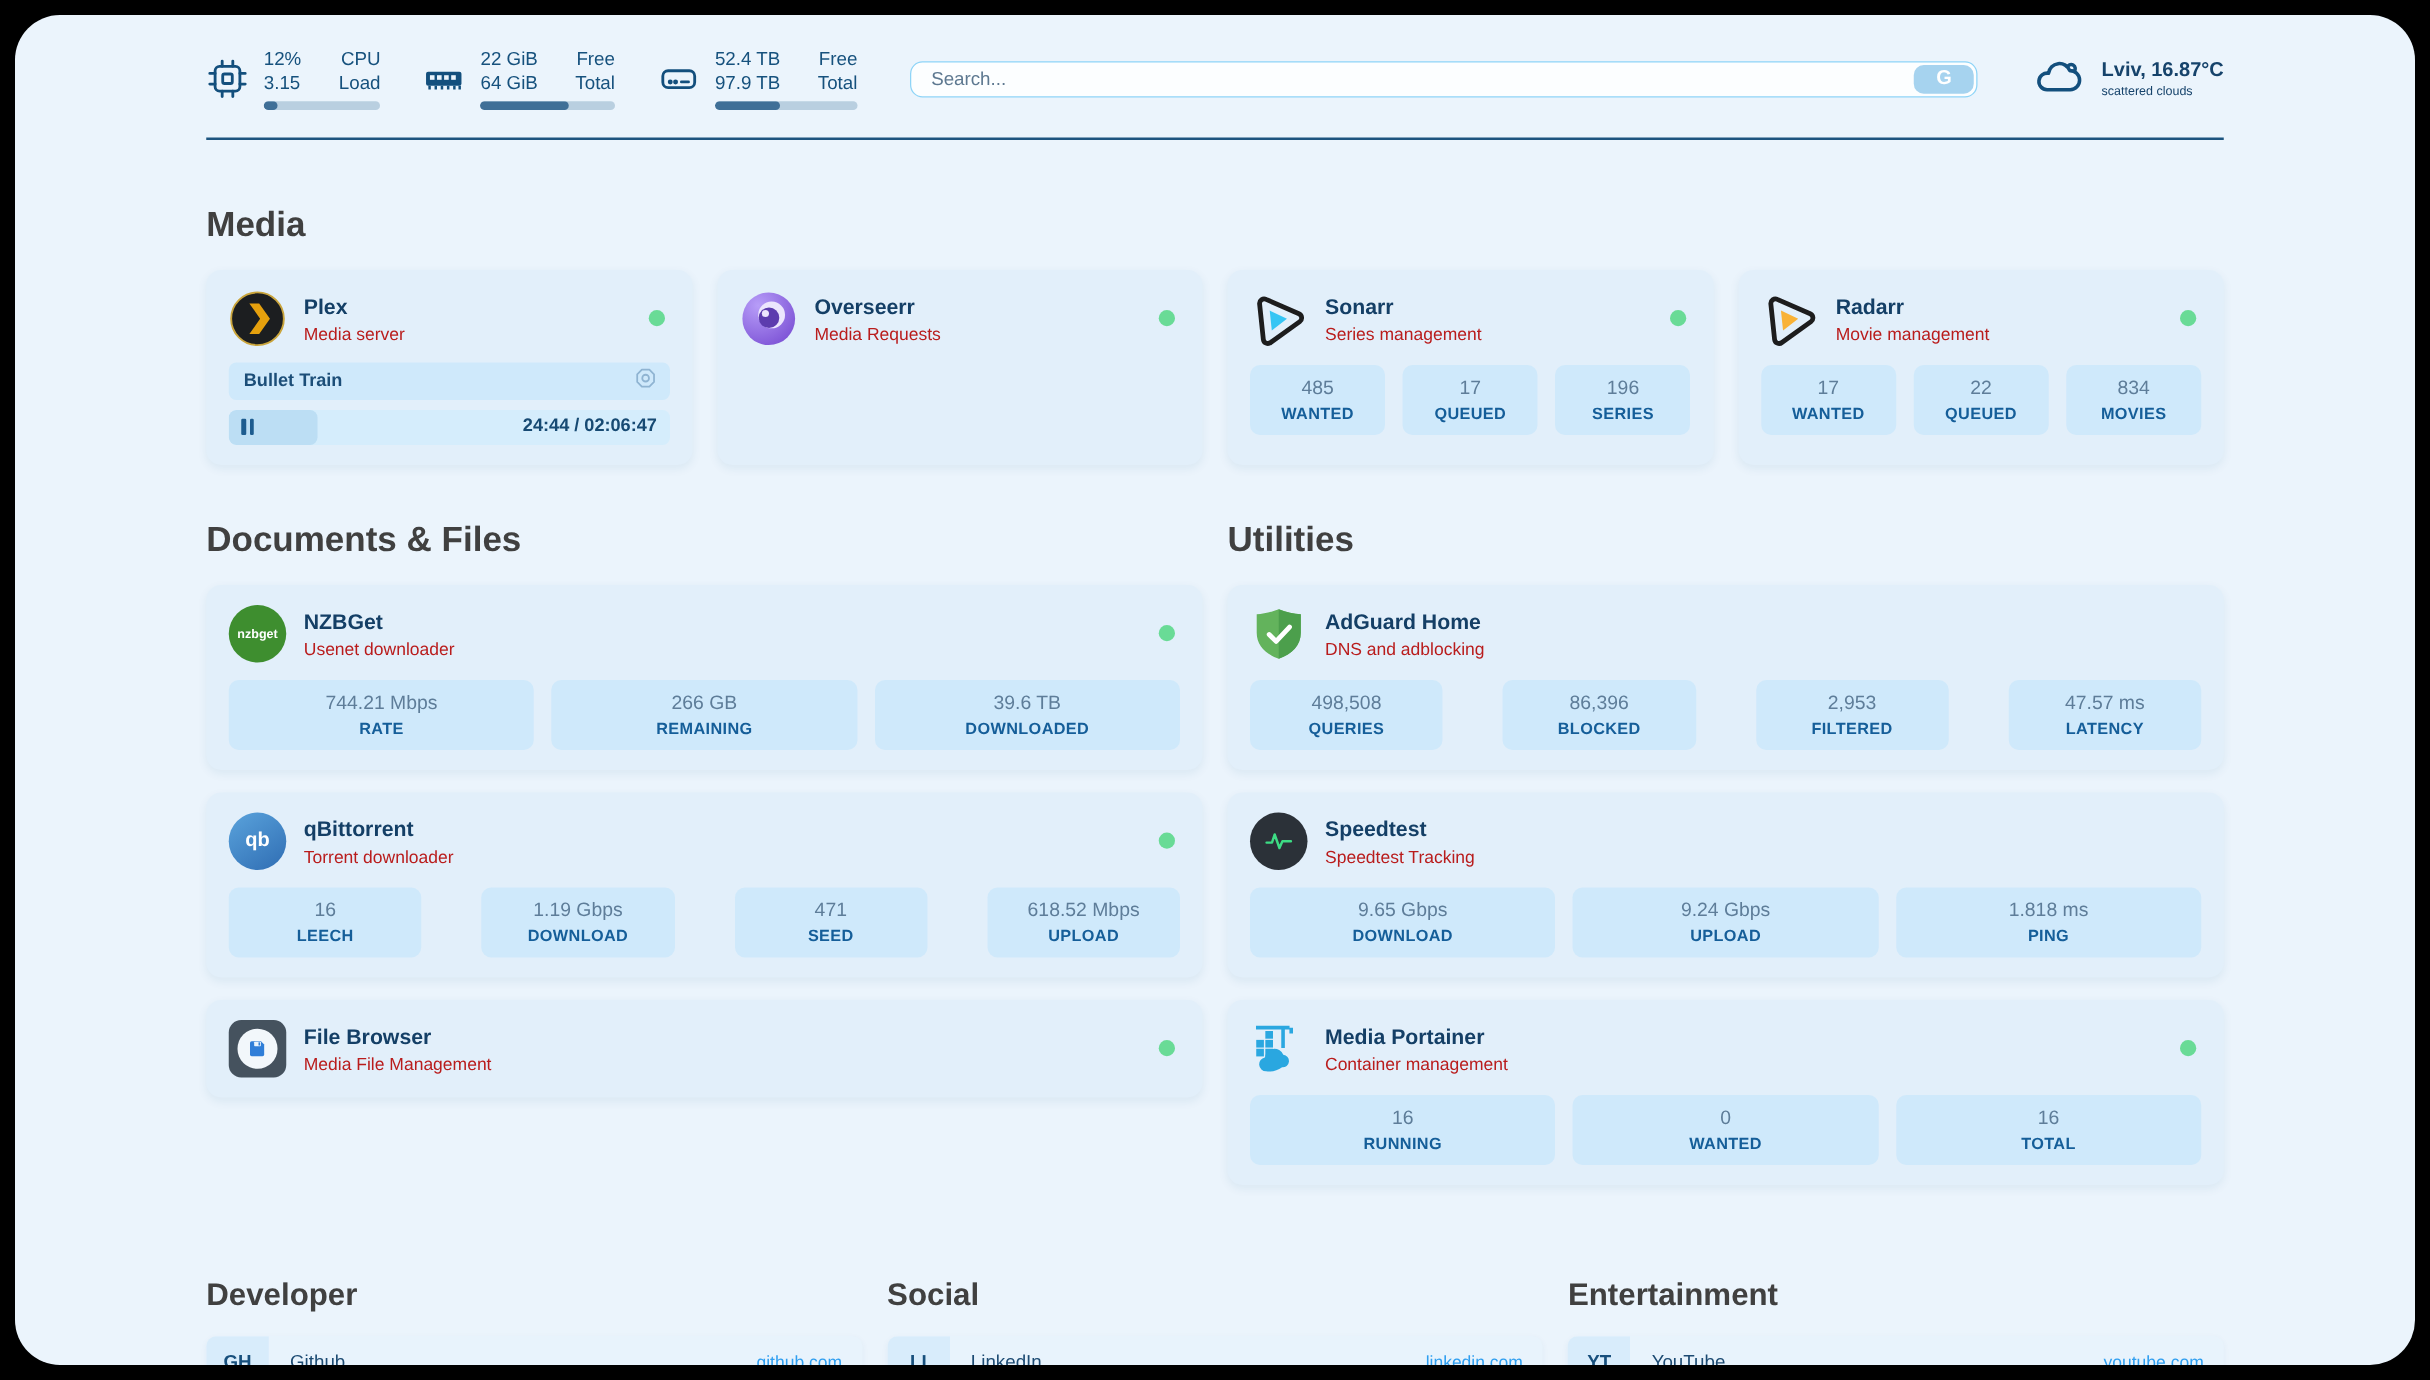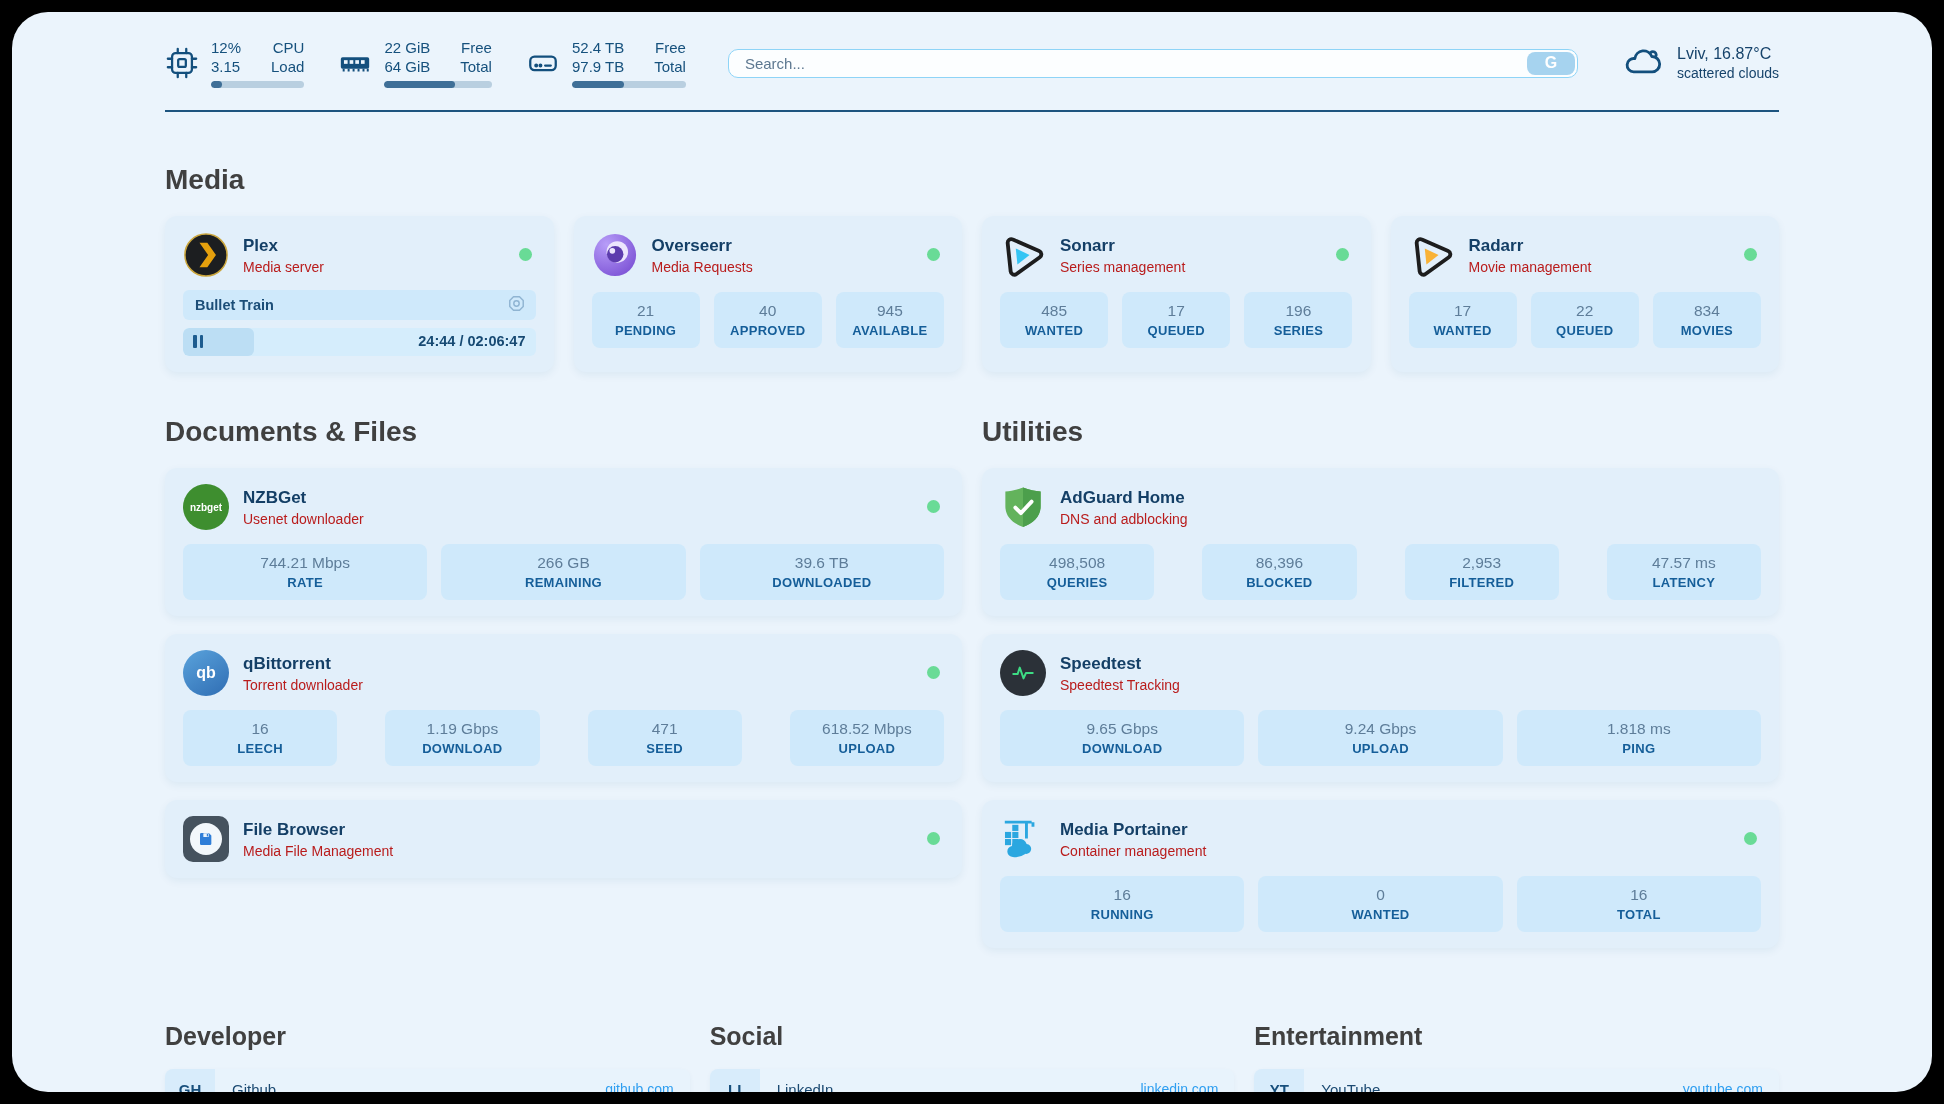--- a/index.html
+++ b/index.html
@@ -15,22 +15,22 @@
   .sys-lab { text-align:right; }
   .sys-bar { grid-column:1 / span 2; margin-top:5px; height:7px; border-radius:4px; background:#b9cfe0; overflow:hidden; }
   .sys-fill { height:100%; background:#3f6f97; border-radius:4px; }
 
   .search-wrap { flex:1; position:relative; margin:0 42px 0 8px; height:29px; }
   .search-input { width:100%; height:100%; border:1.5px solid #8ed4f7; border-radius:10px; background:#fcfeff; padding:0 60px 0 16px; font-size:15px; color:#2b4a63; outline:none; font-family:"Liberation Sans", sans-serif; }
   .search-input::placeholder { color:#5d7890; }
   .search-btn { position:absolute; right:3px; top:3px; bottom:3px; width:48px; background:#a6d3ef; border:none; border-radius:8px; color:#fff; font-size:16px; font-weight:700; cursor:pointer; display:flex; align-items:center; justify-content:center; font-family:"Liberation Sans", sans-serif; }
 
   .weather { display:flex; align-items:center; gap:13px; }
-  .weather-txt .w1 { font-size:16px; font-weight:400; color:#16436b; }
-  .weather-txt .w2 { font-size:14px; color:#16436b; margin-top:2px; }
+  .weather-txt .w1 { font-size:16px; font-weight:700; color:#16436b; }
+  .weather-txt .w2 { font-size:10px; color:#16436b; margin-top:2px; }
 
   .divider { margin-top:22px; height:2px; background:#1d547f; }
 
   
   .sec-title { font-size:28px; font-weight:600; color:#404040; }
   .media-sec .sec-title { margin:52px 0 20px; }
   .media-grid { display:grid; grid-template-columns:repeat(4,1fr); gap:20px; }
   .two-col { display:grid; grid-template-columns:1fr 1fr; gap:20px; margin-top:44px; }
   .two-col .sec-title { margin-bottom:20px; }
 
@@ -228,34 +228,20 @@
               <circle cx="12.1" cy="11.6" r="4.3" fill="#5d3cae"></circle>
               <circle cx="10.6" cy="9.8" r="1.5" fill="#ece5fd"></circle>
             </svg>
           </span>
           <div>
             <div class="app-name">Overseerr</div>
             <div class="app-sub">Media Requests</div>
           </div>
         </div>
         <span class="status-dot" style="background:#69db96"></span>
-        <div class="stats c3">
-          <div class="stat">
-            <div class="stat-value">21</div>
-            <div class="stat-label">PENDING</div>
-              </div>
-          <div class="stat">
-            <div class="stat-value">40</div>
-            <div class="stat-label">APPROVED</div>
-              </div>
-          <div class="stat">
-            <div class="stat-value">945</div>
-            <div class="stat-label">AVAILABLE</div>
-              </div>
-        </div>
       </div>
 
       <div class="card">
         <div class="card-head">
           <span class="app-icon">
             <svg width="46" height="46" viewBox="0 0 24 24" style="transform:rotate(-6deg)">
               <path d="M7.6 3.4 20.6 10.8a1.9 1.9 0 0 1 0 3.3L7.6 21.5A1.9 1.9 0 0 1 4.7 19.9V5a1.9 1.9 0 0 1 2.9-1.6z" fill="none" stroke="#1d1d1d" stroke-width="2" stroke-linejoin="round"></path>
               <path d="M8.6 8.2l6.8 4.2-6.8 4.2z" fill="#35c5f4"></path>
             </svg>
           </span>

